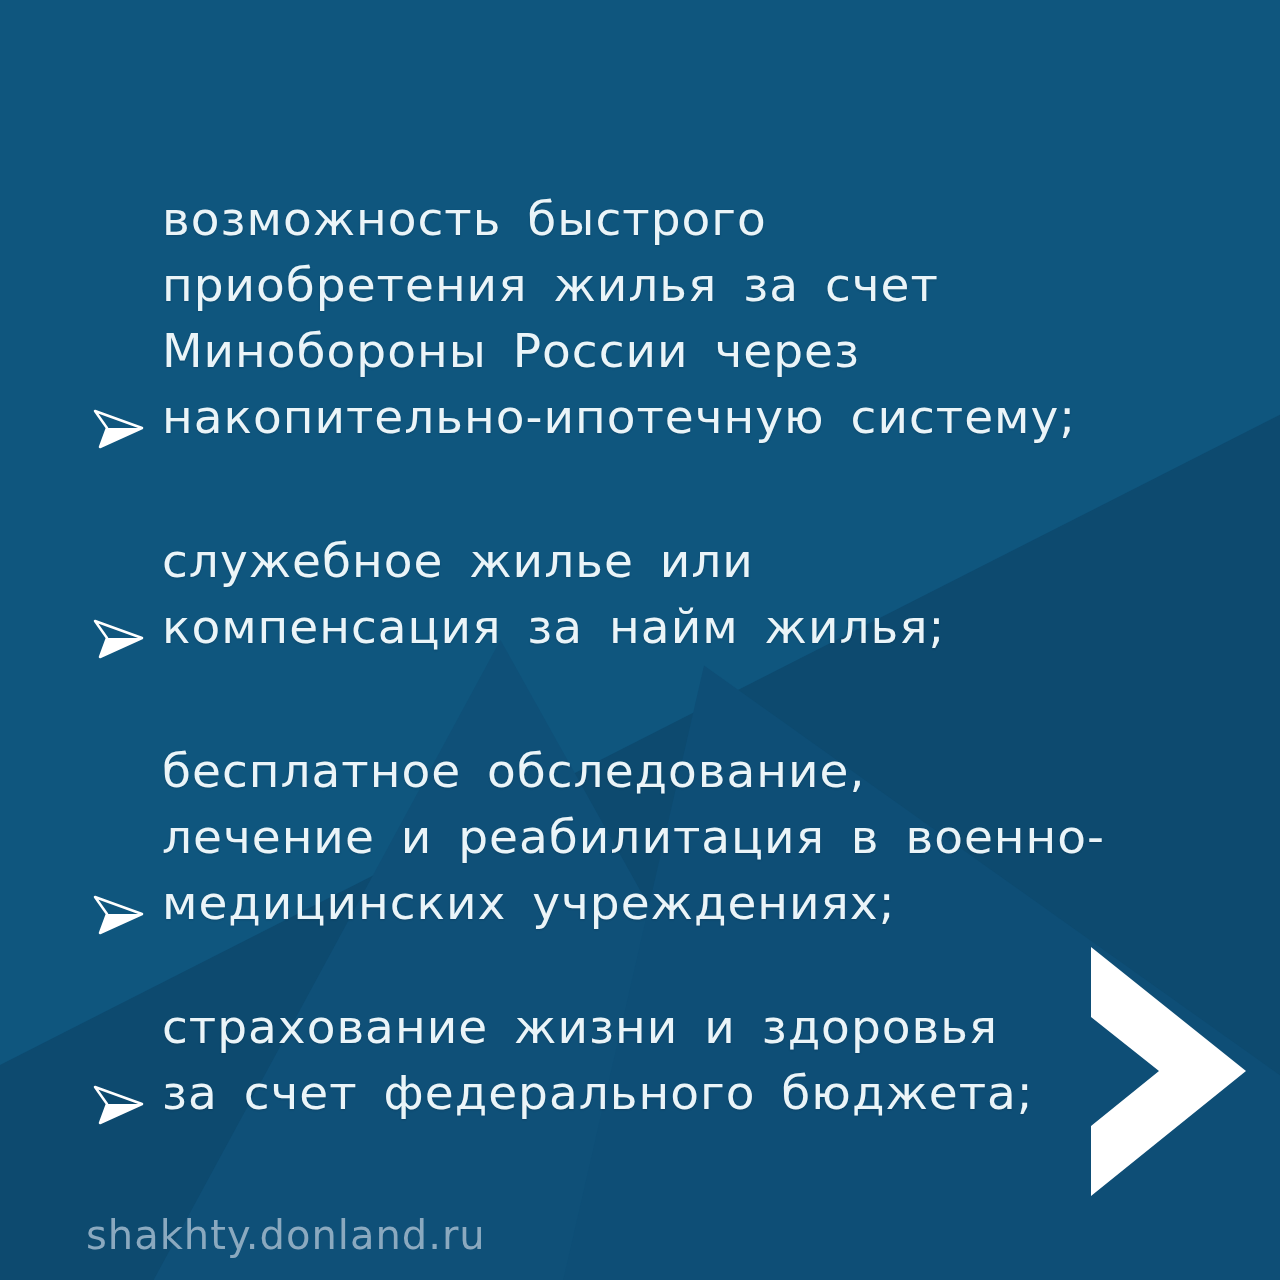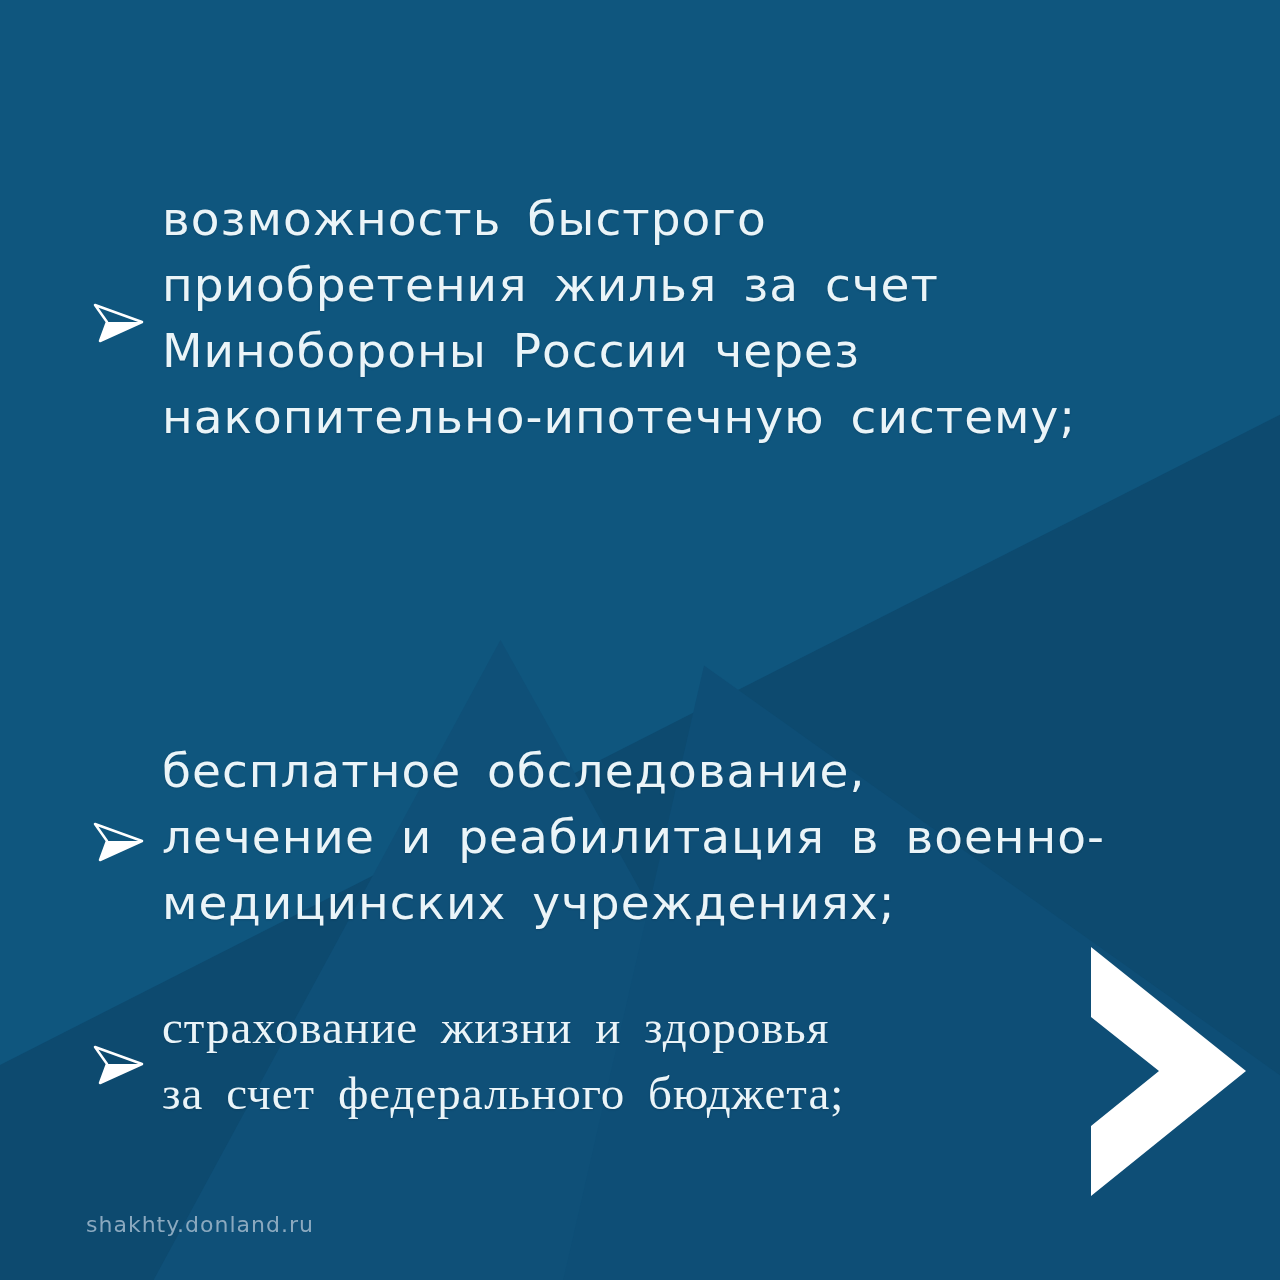--- a/index.html
+++ b/index.html
@@ -31,51 +31,51 @@
     clip-path:polygon(39.1% 50%, 67% 100%, 12% 100%);
   }
   .bg-mid-right{
     background:var(--background-mid2);
     clip-path:polygon(55% 52%, 100% 84%, 100% 100%, 44% 100%);
   }
   .bullet{
     position:absolute;
     left:92px;
     display:flex;
-    align-items:center;
+    align-items:flex-end;
   }
   .bullet .marker{
     flex:0 0 auto;
     width:54px;height:42px;
     margin-top:10px;
   }
   .bullet .text{
     margin-left:16px;
     white-space:pre-line;
     font-size:47px;
     line-height:66px;
     letter-spacing:1px;
     word-spacing:10px;
     color:var(--text);
     text-shadow:0 1px 2px rgba(0,20,40,0.18);
   }
   .b1{top:186px;}
   .b2{top:528px;}
   .b3{top:724px;margin-top:14px;}
-  .b4{top:994px;font-family:Liberation Serif, serif;}
+  .b4{top:994px;}
   .next-chevron{
     position:absolute;
     left:1085px;top:940px;
     width:170px;height:266px;
     cursor:pointer;
   }
   .watermark{
     position:absolute;
     left:86px;top:1212px;
-    font-size:22px;
+    font-size:40px;
     letter-spacing:1px;
     color:var(--watermark);
   }
 </style>
 </head>
 <body>
 
 <div class="card">
 
   <div class="bg-layer bg-dark"></div>
@@ -86,20 +86,28 @@
     <svg class="marker" viewBox="0 0 54 42" aria-hidden="true">
       <polygon points="3,3 50,20 8,39 15,20" fill="none" stroke="#FFFFFF" stroke-width="2.5" stroke-linejoin="round"></polygon>
       <polygon points="50,20 8,39 15,20" fill="#FFFFFF"></polygon>
     </svg>
     <div class="text">возможность быстрого
 приобретения жилья за счет
 Минобороны России через
 накопительно-ипотечную систему;</div>
   </div>
 
+  <div class="bullet b2">
+    <svg class="marker" viewBox="0 0 54 42" aria-hidden="true">
+      <polygon points="3,3 50,20 8,39 15,20" fill="none" stroke="#FFFFFF" stroke-width="2.5" stroke-linejoin="round"></polygon>
+      <polygon points="50,20 8,39 15,20" fill="#FFFFFF"></polygon>
+    </svg>
+    <div class="text">служебное жилье или
+компенсация за найм жилья;</div>
+  </div>
 
   <div class="bullet b3">
     <svg class="marker" viewBox="0 0 54 42" aria-hidden="true">
       <polygon points="3,3 50,20 8,39 15,20" fill="none" stroke="#FFFFFF" stroke-width="2.5" stroke-linejoin="round"></polygon>
       <polygon points="50,20 8,39 15,20" fill="#FFFFFF"></polygon>
     </svg>
     <div class="text">бесплатное обследование,
 лечение и реабилитация в военно-
 медицинских учреждениях;</div>
   </div>

